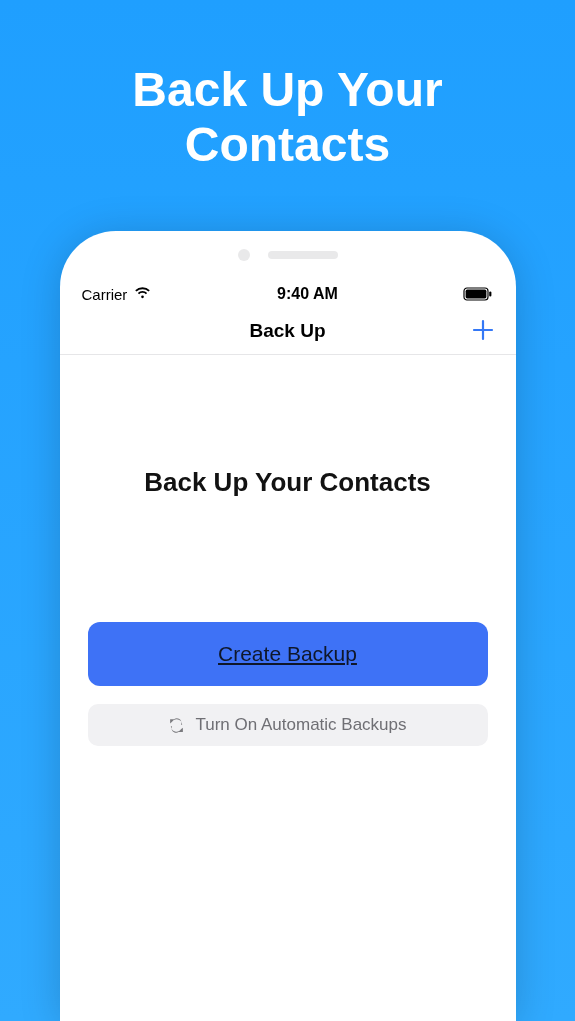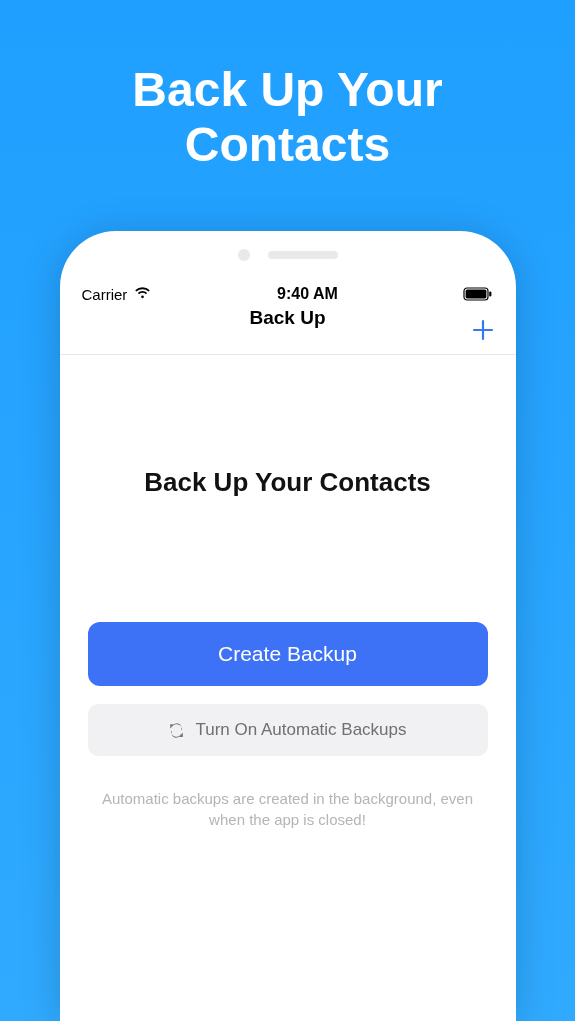--- a/index.html
+++ b/index.html
@@ -58,20 +58,21 @@
       font-size: 15px;
       color: #000;
       font-weight: 400;
     }
     .status-left { display: flex; align-items: flex-start; gap: 7px; }
     .wifi-icon { display: inline-flex; }
     .status-time { font-weight: 600; font-size: 16px; }
     .battery-icon { display: inline-flex; }
     .nav-bar {
       display: flex;
+      align-items: center;
       justify-content: center;
       position: relative;
       height: 48px;
       border-bottom: 1px solid #e6e6e8;
     }
     .nav-title {
       font-size: 19px;
       font-weight: 600;
       color: #000;
     }
@@ -104,35 +105,36 @@
       margin-top: 16px;
       padding: 0 6px;
     }
     .primary-btn {
       display: flex;
       align-items: center;
       justify-content: center;
       width: 100%;
       height: 64px;
       background: #3e72f6;
-      color: #ffffff;
+      color: #0f172a;
       font-size: 21px;
       font-weight: 500;
       border: none;
       border-radius: 12px;
       margin-top: 124px;
       cursor: pointer;
+      text-decoration: underline;
     }
     .secondary-btn {
       display: flex;
       align-items: center;
       justify-content: center;
       gap: 10px;
       width: 100%;
-      height: 52px;
+      height: 42px;
       background: #f1f1f3;
       color: #6f6f74;
       font-size: 17px;
       font-weight: 500;
       border: none;
       border-radius: 10px;
       margin-top: 18px;
       cursor: pointer;
     }
     .refresh-icon { display: inline-flex; }
@@ -193,15 +195,14 @@
 
     <button class="secondary-btn">
       <span class="refresh-icon">
         <svg width="17" height="17" viewBox="0 0 24 24">
           <path d="M20 11A8 8 0 0 0 5.3 7L3 9V3h6L6.8 5.2A6.3 6.3 0 0 1 18.3 11H20zM4 13a8 8 0 0 0 14.7 4L21 15v6h-6l2.2-2.2A6.3 6.3 0 0 1 5.7 13H4z" fill="#7a7a7e"></path>
         </svg>
       </span>
       <span>Turn On Automatic Backups</span>
     </button>
 
-    <p class="footer-text">Automatic backups are created in the background, even when the app is closed!</p>
   </div>
 </div>
 
 </body></html>

